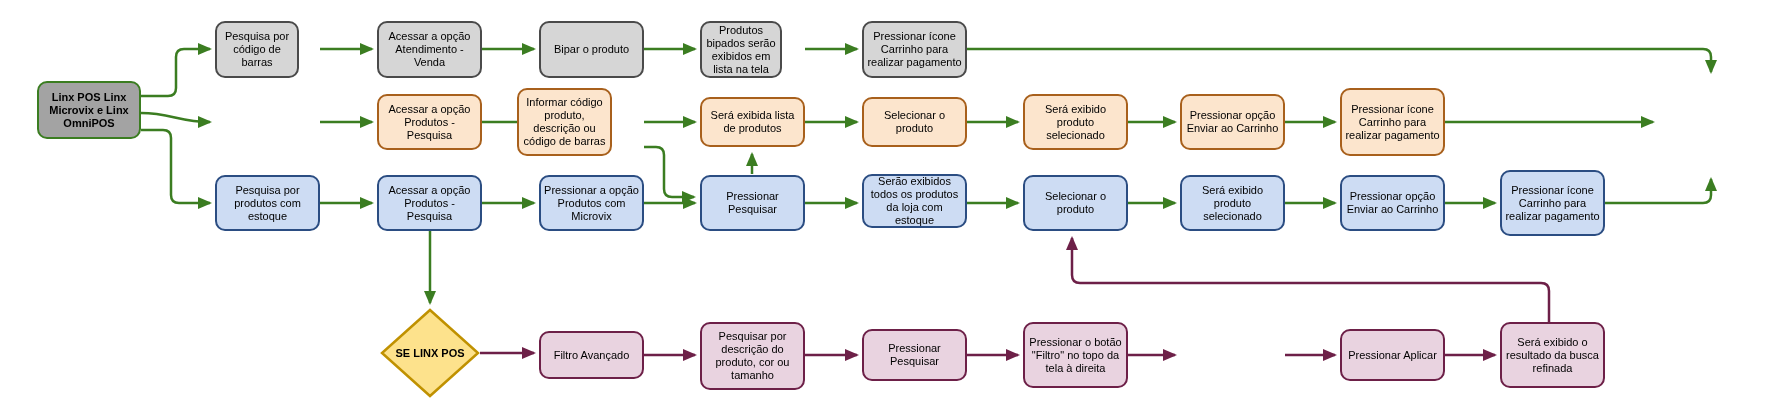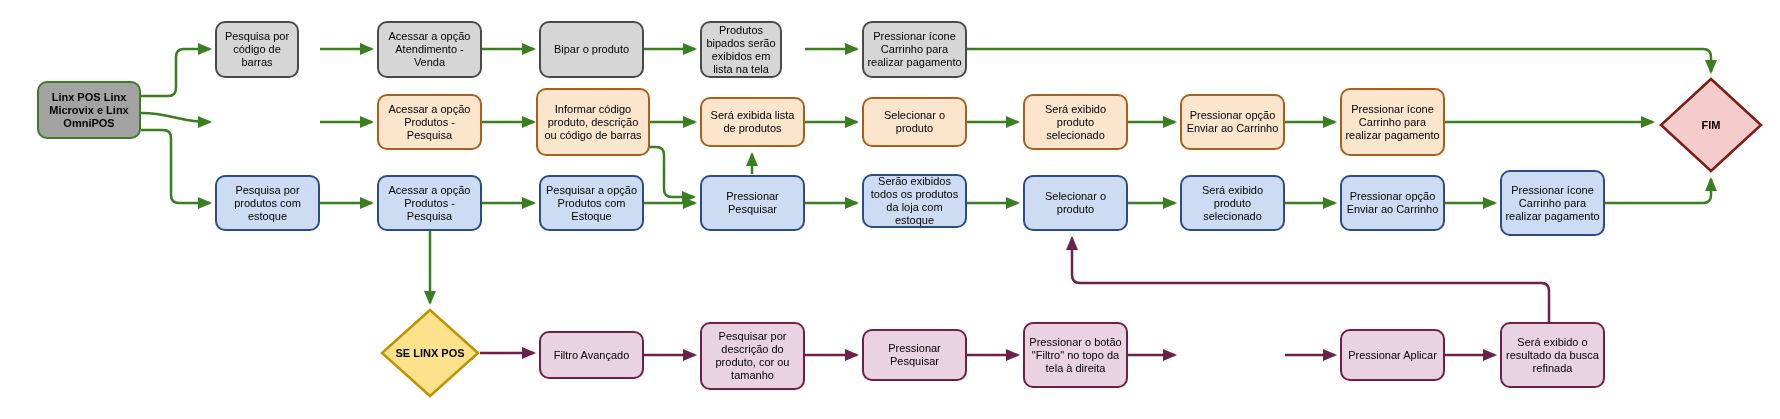--- a/index.html
+++ b/index.html
@@ -97,21 +97,21 @@
   <div class="node gray" style="left:700px;top:21px;width:82px;height:57px">
       <span>Produtos bipados serão exibidos em lista na tela</span>
     </div>
   <div class="node gray" style="left:862px;top:21px;width:105px;height:57px">
       <span>Pressionar ícone Carrinho para realizar pagamento</span>
     </div>
 
   <div class="node orange" style="left:377px;top:94px;width:105px;height:56px">
       <span>Acessar a opção Produtos - Pesquisa</span>
     </div>
-  <div class="node orange" style="left:536px;top:88px;width:114px;height:68px">
+  <div class="node orange" style="left:517px;top:88px;width:95px;height:68px">
       <span>Informar código produto, descrição ou código de barras</span>
     </div>
   <div class="node orange" style="left:700px;top:97px;width:105px;height:50px">
       <span>Será exibida lista de produtos</span>
     </div>
   <div class="node orange" style="left:862px;top:97px;width:105px;height:50px">
       <span>Selecionar o produto</span>
     </div>
   <div class="node orange" style="left:1023px;top:94px;width:105px;height:56px">
       <span>Será exibido produto selecionado</span>
@@ -123,21 +123,21 @@
       <span>Pressionar ícone Carrinho para realizar pagamento</span>
     </div>
 
   <div class="node blue" style="left:215px;top:175px;width:105px;height:56px">
       <span>Pesquisa por produtos com estoque</span>
     </div>
   <div class="node blue" style="left:377px;top:175px;width:105px;height:56px">
       <span>Acessar a opção Produtos - Pesquisa</span>
     </div>
   <div class="node blue" style="left:539px;top:175px;width:105px;height:56px">
-      <span>Pesquisar a opção Produtos com Estoque</span>
+      <span>Pressionar a opção Produtos com Microvix</span>
     </div>
   <div class="node blue" style="left:700px;top:175px;width:105px;height:56px">
       <span>Pressionar Pesquisar</span>
     </div>
   <div class="node blue" style="left:862px;top:174px;width:105px;height:54px">
       <span>Serão exibidos todos os produtos da loja com estoque</span>
     </div>
   <div class="node blue" style="left:1023px;top:175px;width:105px;height:56px">
       <span>Selecionar o produto</span>
     </div>
@@ -170,20 +170,14 @@
   <div class="node pink" style="left:1023px;top:322px;width:105px;height:66px">
       <span>Pressionar o botão "Filtro" no topo da tela à direita</span>
     </div>
   <div class="node pink" style="left:1340px;top:329px;width:105px;height:52px">
       <span>Pressionar Aplicar</span>
     </div>
   <div class="node pink" style="left:1500px;top:322px;width:105px;height:66px">
       <span>Será exibido o resultado da busca refinada</span>
     </div>
 
-  <div class="diamond" style="left:1659px;top:77px;width:104px;height:96px">
-    <svg width="104" height="96">
-      <polygon points="52,2 102,48 52,94 2,48" fill="#f5cbcb" stroke="#7b1d12" stroke-width="2.5"></polygon>
-    </svg>
-    <div class="lbl">FIM</div>
-  </div>
 
 </div>
 
 </body></html>

